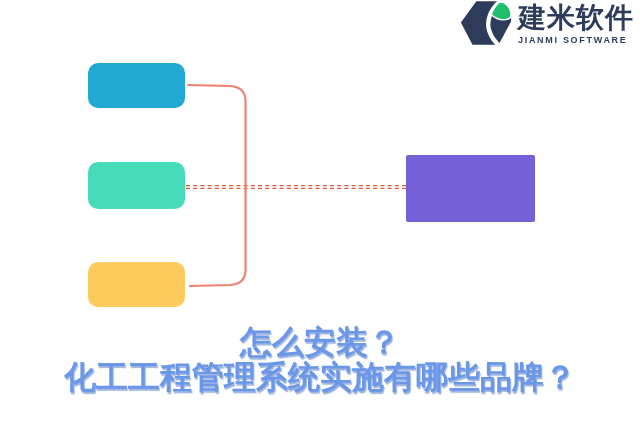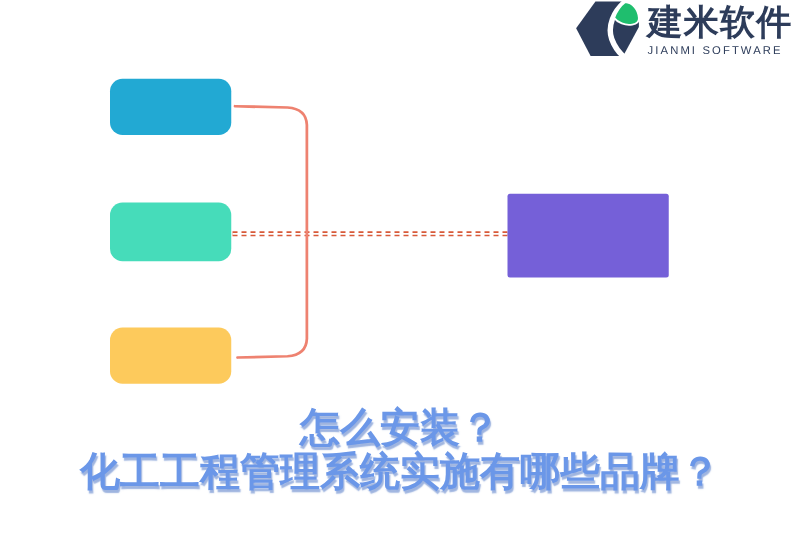--- a/index.html
+++ b/index.html
@@ -5,21 +5,21 @@
   html,body{margin:0;padding:0;background:#fff;}
   .stage{
     position:relative;width:640px;height:412px;background:#ffffff;
     overflow:hidden;font-family:"Liberation Sans",sans-serif;
   }
   
   .logo{position:absolute;top:0;left:458px;display:flex;align-items:flex-start;}
   .logo-icon{display:block;}
   .logo-text{margin-left:4px;display:flex;flex-direction:column;}
   .logo-cn{font-size:28px;font-weight:bold;letter-spacing:1px;line-height:32px;margin-top:2px;}
-  .logo-en{font-size:9px;font-weight:normal;letter-spacing:1.7px;line-height:10px;margin-top:1px;}
+  .logo-en{font-size:9px;font-weight:bold;letter-spacing:1.7px;line-height:10px;margin-top:1px;}
   
   .connector-layer{position:absolute;left:0;top:0;width:640px;height:427px;}
   .box{position:absolute;border-radius:10px;}
   .box-1{left:88px;top:63px;width:97px;height:45px;}
   .box-2{left:88px;top:162px;width:97px;height:47px;}
   .box-3{left:88px;top:262px;width:97px;height:45px;}
   .box-right{position:absolute;left:406px;top:155px;width:129px;height:67px;border-radius:2px;}
   
   .title{
     position:absolute;left:0;top:325px;width:640px;

